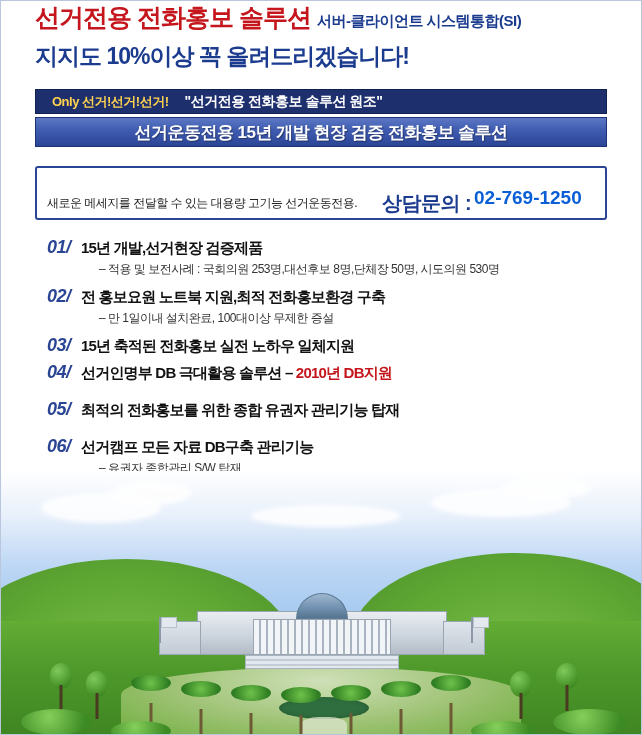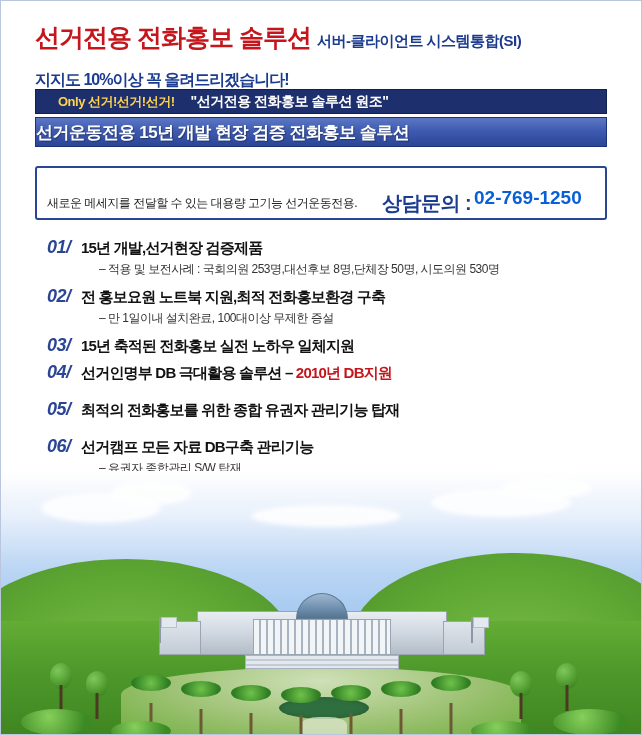--- a/index.html
+++ b/index.html
@@ -18,59 +18,59 @@
   }
 
   
   .top-area{
     position:absolute;left:0;top:0;width:640px;height:545px;
     background:#ffffff;
   }
 
   
   .headline{
-    position:absolute;left:34px;top:20px;width:580px;
+    position:absolute;left:34px;top:0;width:580px;
   }
   .h-line1{
     font-size:25px;font-weight:bold;color:#c4161c;letter-spacing:-1px;
     white-space:nowrap;
   }
   .h-line1 .sub{
     font-size:15px;color:#1b3b8f;font-weight:bold;letter-spacing:-0.5px;
     padding-left:6px;
   }
   .h-line2{
-    margin-top:16px;
-    font-size:16px;font-weight:bold;color:#1b3b8f;letter-spacing:-1px;
+    margin-top:7px;
+    font-size:23px;font-weight:bold;color:#1b3b8f;letter-spacing:-1px;
   }
 
   
   .bar-quote{
     position:absolute;left:34px;top:88px;width:572px;height:25px;
     background:#1e2f6e;
     border:1px solid #10204f;
     box-sizing:border-box;
     display:flex;align-items:center;
   }
   .bar-quote .only{
-    color:#ffd34d;font-size:13px;font-weight:bold;padding-left:22px;
+    color:#ffd34d;font-size:13px;font-weight:bold;padding-left:16px;
     letter-spacing:-0.5px;white-space:nowrap;
   }
   .bar-quote .quote{
     color:#ffffff;font-size:14px;font-weight:bold;padding-left:16px;
     letter-spacing:-0.5px;white-space:nowrap;
   }
 
   
   .bar-main{
     position:absolute;left:34px;top:116px;width:572px;height:30px;
     background:linear-gradient(to bottom,#5b77c4 0%,#3f5bb0 45%,#2b4596 100%);
     border:1px solid #1d3377;
     box-sizing:border-box;
-    display:flex;align-items:center;justify-content:flex-start;
+    display:flex;align-items:center;justify-content:center;
   }
   .bar-main span{
     color:#ffffff;font-size:17px;font-weight:bold;letter-spacing:-0.5px;
     text-shadow:1px 1px 1px rgba(0,0,0,.35);
     white-space:nowrap;
   }
 
   
   .info-box{
     position:absolute;left:34px;top:165px;width:572px;height:54px;

